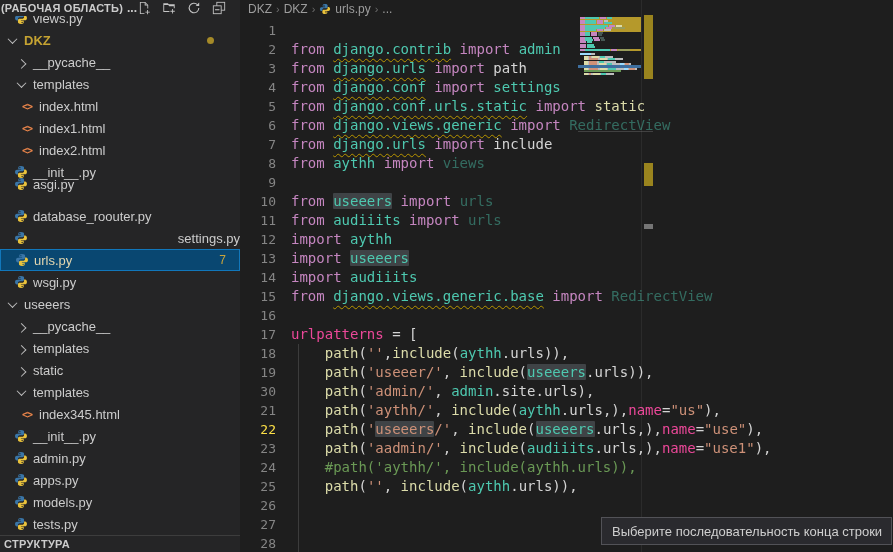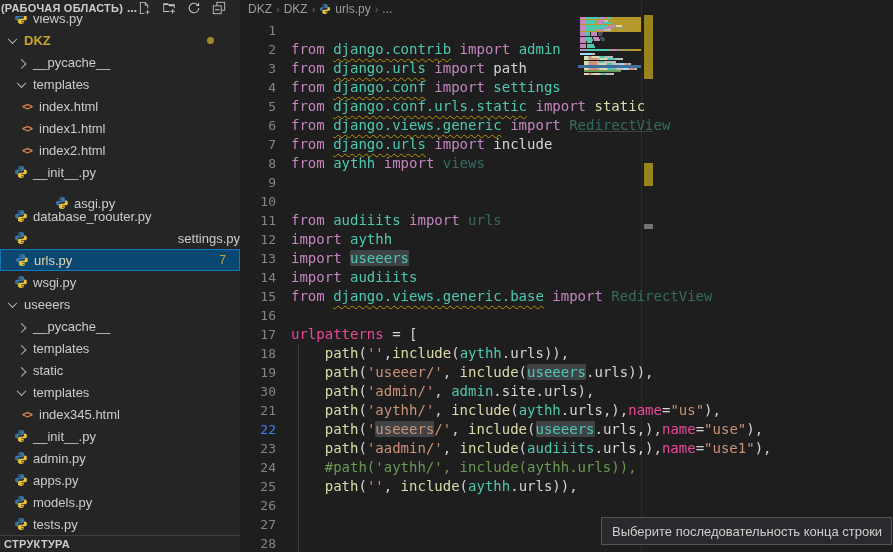--- a/index.html
+++ b/index.html
@@ -33,21 +33,21 @@
   
   #editor{position:absolute;left:240px;top:0;width:653px;height:552px;background:#1e1e1e;overflow:hidden;}
   #breadcrumb{height:17px;display:flex;align-items:center;gap:4px;padding-left:8px;
               font-size:12px;color:#9d9d9d;}
   #breadcrumb .sep{color:#6e6e6e;font-size:11px;}
   #breadcrumb .bc{cursor:pointer;}
   #lines{margin-top:4px;position:relative;}
   .line{display:flex;height:19px;line-height:19px;font-family:"DejaVu Sans Mono",monospace;font-size:14px;}
   .num{width:51px;flex:none;text-align:right;padding-right:15px;box-sizing:border-box;
        color:#858585;font-size:13px;cursor:pointer;}
-  .line.cur .num{color:#3b82f6;}
+  .line.cur .num{color:#fde047;}
   .code{white-space:pre;}
   .c-k{color:#C586C0}.c-m{color:#4EC9B0}.c-p{color:#D4D4D4}.c-f{color:#DCDCAA}
   .c-s{color:#CE9178}.c-v{color:#ec4899}.c-c{color:#6A9955}
   .sq{text-decoration-line:underline;text-decoration-style:wavy;text-decoration-color:#b89500;
       text-decoration-thickness:1px;text-underline-offset:3.5px;}
   .boxh{background:#3f4346;border-radius:1px;}
   .dim{opacity:.45;}
   #guide{position:absolute;width:0;border-left:1px solid #3c3c3c;}
   
   #minimap{position:absolute;left:578px;top:0;width:75px;height:552px;}
@@ -145,21 +145,21 @@
         </div>
         <div class="row" style="top: 161px;">
           <span class="ic" style="margin-left: 13px;">
             <svg width="14" height="14" viewBox="0 0 16 16">
               <path fill="#3a76a8" d="M7.9 1.2c-2.3 0-3 .9-3 2v1.6h3.2v.7H3.4c-1.2 0-2.2.9-2.2 2.6 0 1.6.9 2.7 2.1 2.7h1.2V9.2c0-1.2 1-2.1 2.2-2.1h3c1 0 1.8-.8 1.8-1.9V3.2c0-1.1-.9-2-3.6-2zm-1.2 1a.8.8 0 1 1 0 1.6.8.8 0 0 1 0-1.6z"></path>
               <path fill="#e9c23c" d="M8.1 14.8c2.3 0 3-.9 3-2v-1.6H7.9v-.7h4.7c1.2 0 2.2-.9 2.2-2.6 0-1.6-.9-2.7-2.1-2.7h-1.2v1.6c0 1.2-1 2.1-2.2 2.1h-3c-1 0-1.8.8-1.8 1.9v1.9c0 1.1.9 2 3.6 2.1zm1.2-1a.8.8 0 1 1 0-1.6.8.8 0 0 1 0 1.6z"></path>
             </svg>
           </span>
           <span class="lbl">__init__.py</span>
         </div>
-        <div class="row" style="top: 192px; padding-left: 41px;">
+        <div class="row" style="top: 173px;">
           <span class="ic" style="margin-left: 13px;">
             <svg width="14" height="14" viewBox="0 0 16 16">
               <path fill="#3a76a8" d="M7.9 1.2c-2.3 0-3 .9-3 2v1.6h3.2v.7H3.4c-1.2 0-2.2.9-2.2 2.6 0 1.6.9 2.7 2.1 2.7h1.2V9.2c0-1.2 1-2.1 2.2-2.1h3c1 0 1.8-.8 1.8-1.9V3.2c0-1.1-.9-2-3.6-2zm-1.2 1a.8.8 0 1 1 0 1.6.8.8 0 0 1 0-1.6z"></path>
               <path fill="#e9c23c" d="M8.1 14.8c2.3 0 3-.9 3-2v-1.6H7.9v-.7h4.7c1.2 0 2.2-.9 2.2-2.6 0-1.6-.9-2.7-2.1-2.7h-1.2v1.6c0 1.2-1 2.1-2.2 2.1h-3c-1 0-1.8.8-1.8 1.9v1.9c0 1.1.9 2 3.6 2.1zm1.2-1a.8.8 0 1 1 0-1.6.8.8 0 0 1 0 1.6z"></path>
             </svg>
           </span>
           <span class="lbl">asgi.py</span>
         </div>
         <div class="row" style="top: 205px;">
           <span class="ic" style="margin-left: 13px;">
@@ -332,20 +332,21 @@
         </div>
         <div class="line">
           <span class="num">8</span>
           <span class="code"><span class="c-k">from </span><span class="c-m">aythh</span><span class="c-p"> </span><span class="c-k">import</span><span class="c-p"> </span><span class="c-m dim">views</span></span>
         </div>
         <div class="line">
           <span class="num">9</span>
         </div>
         <div class="line">
           <span class="num">10</span>
+          <span class="code"><span class="c-k">from </span><span class="c-m boxh">useeers</span><span class="c-p"> </span><span class="c-k">import</span><span class="c-p"> </span><span class="c-m dim">urls</span></span>
         </div>
         <div class="line">
           <span class="num">11</span>
           <span class="code"><span class="c-k">from </span><span class="c-m">audiiits</span><span class="c-p"> </span><span class="c-k">import</span><span class="c-p"> </span><span class="c-m dim">urls</span></span>
         </div>
         <div class="line">
           <span class="num">12</span>
           <span class="code"><span class="c-k">import</span><span class="c-p"> </span><span class="c-m">aythh</span></span>
         </div>
         <div class="line">

